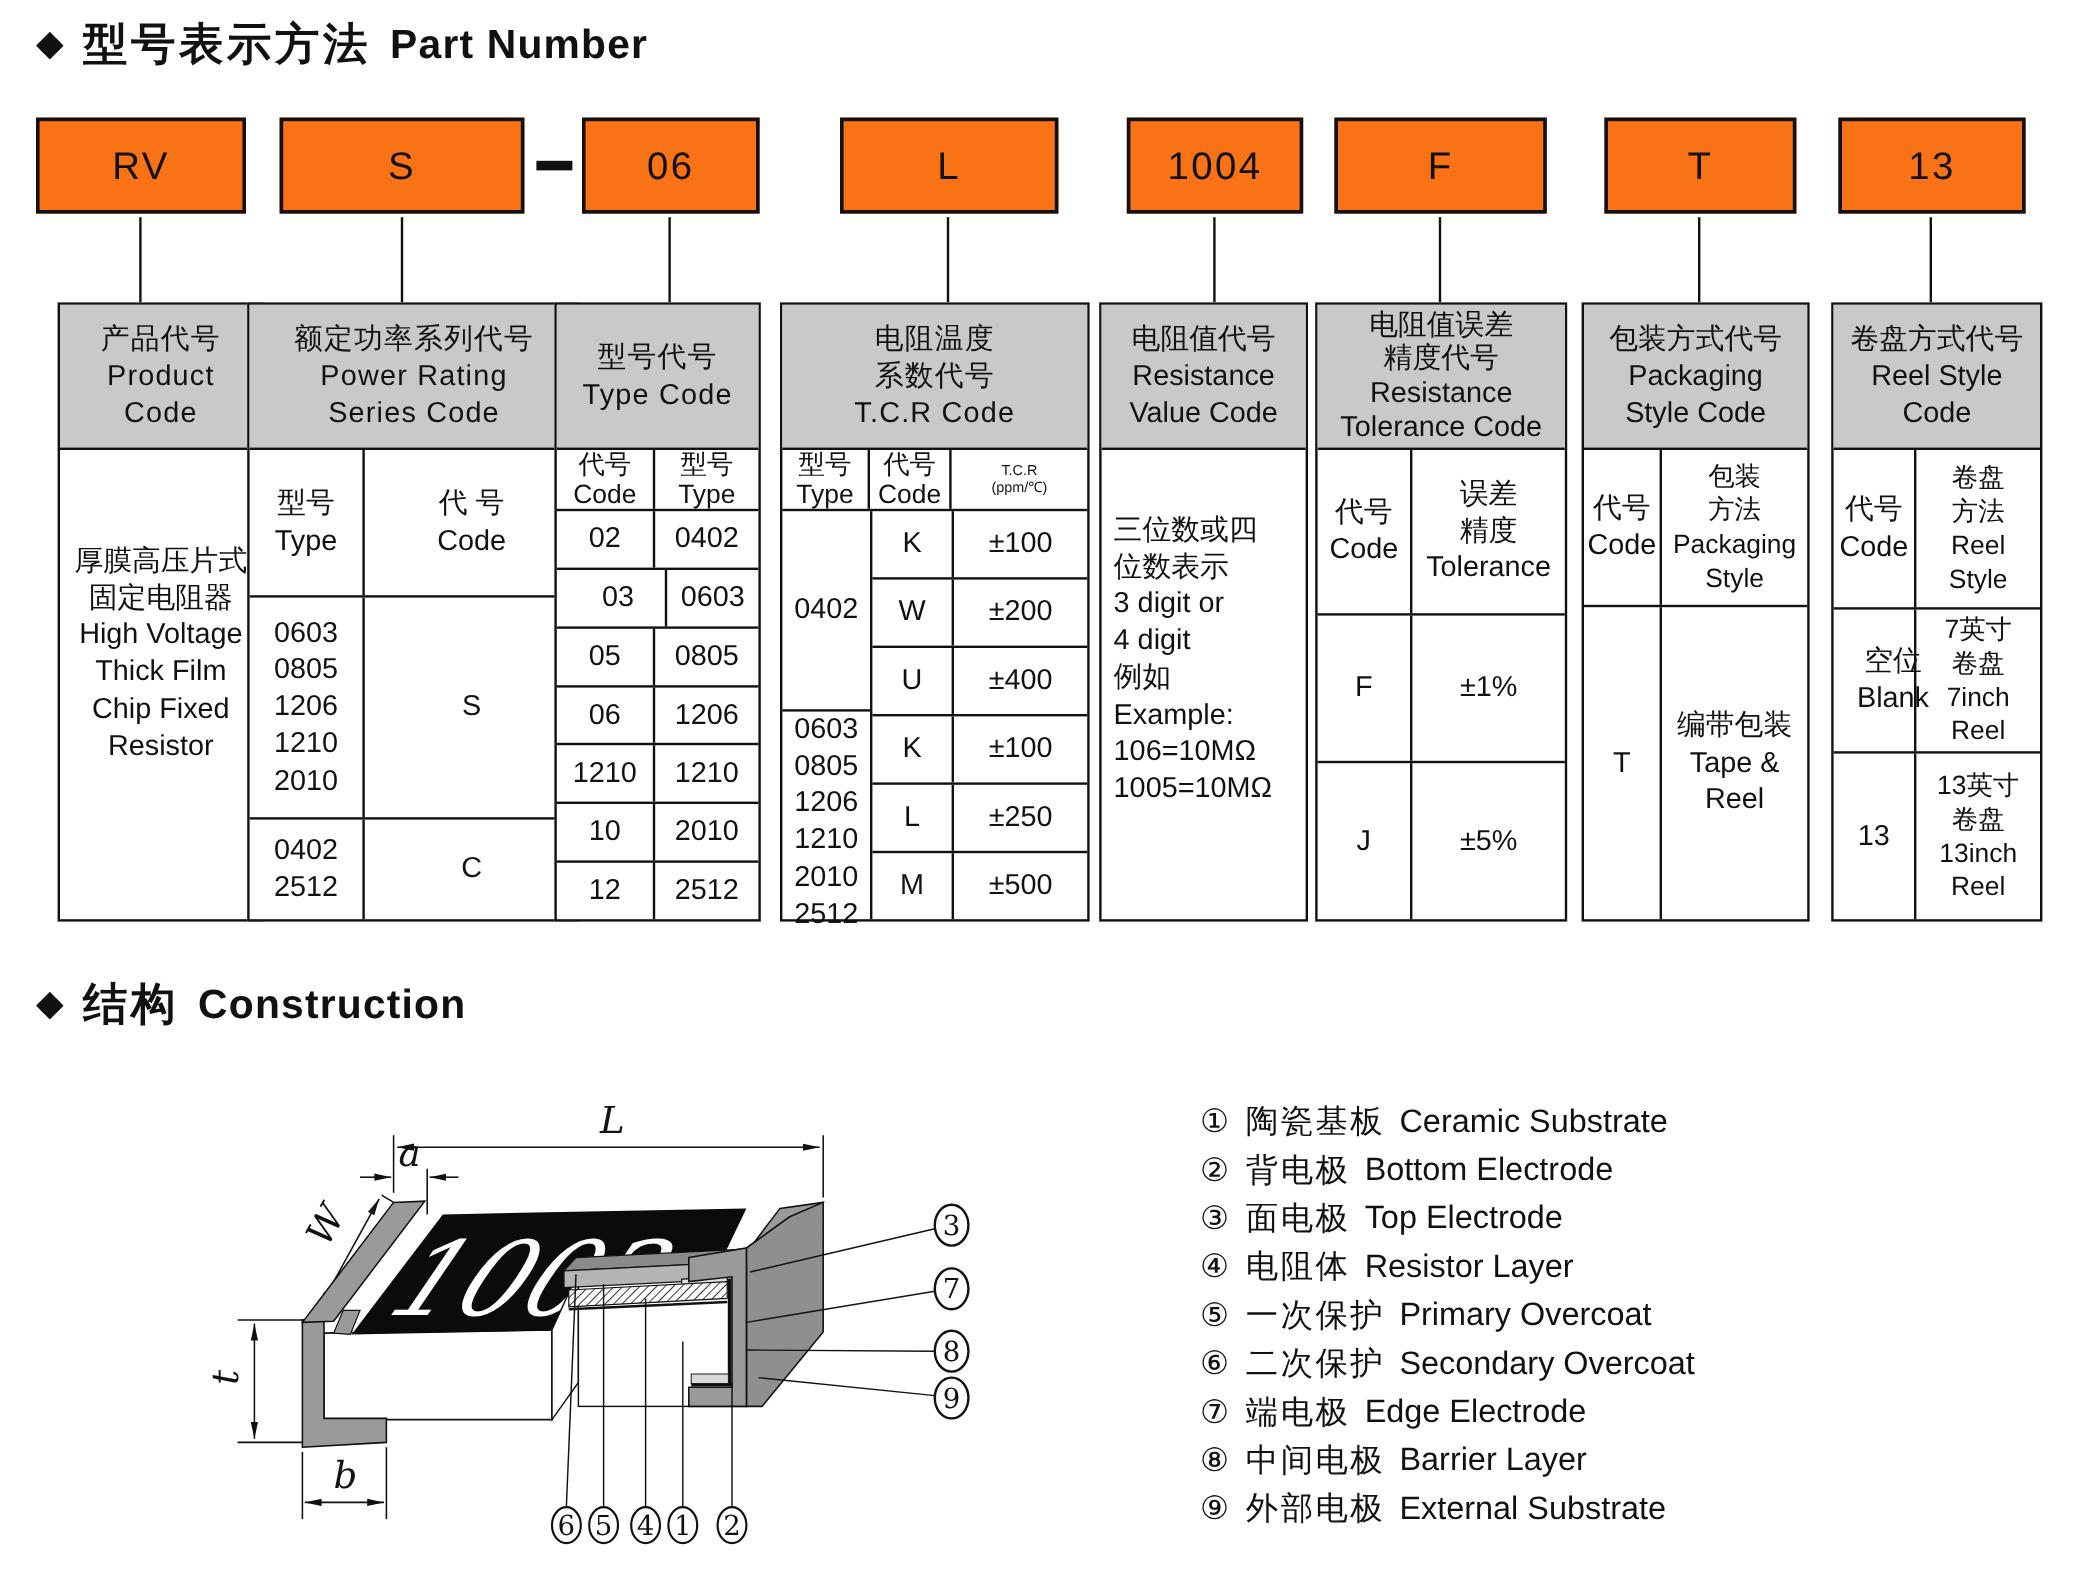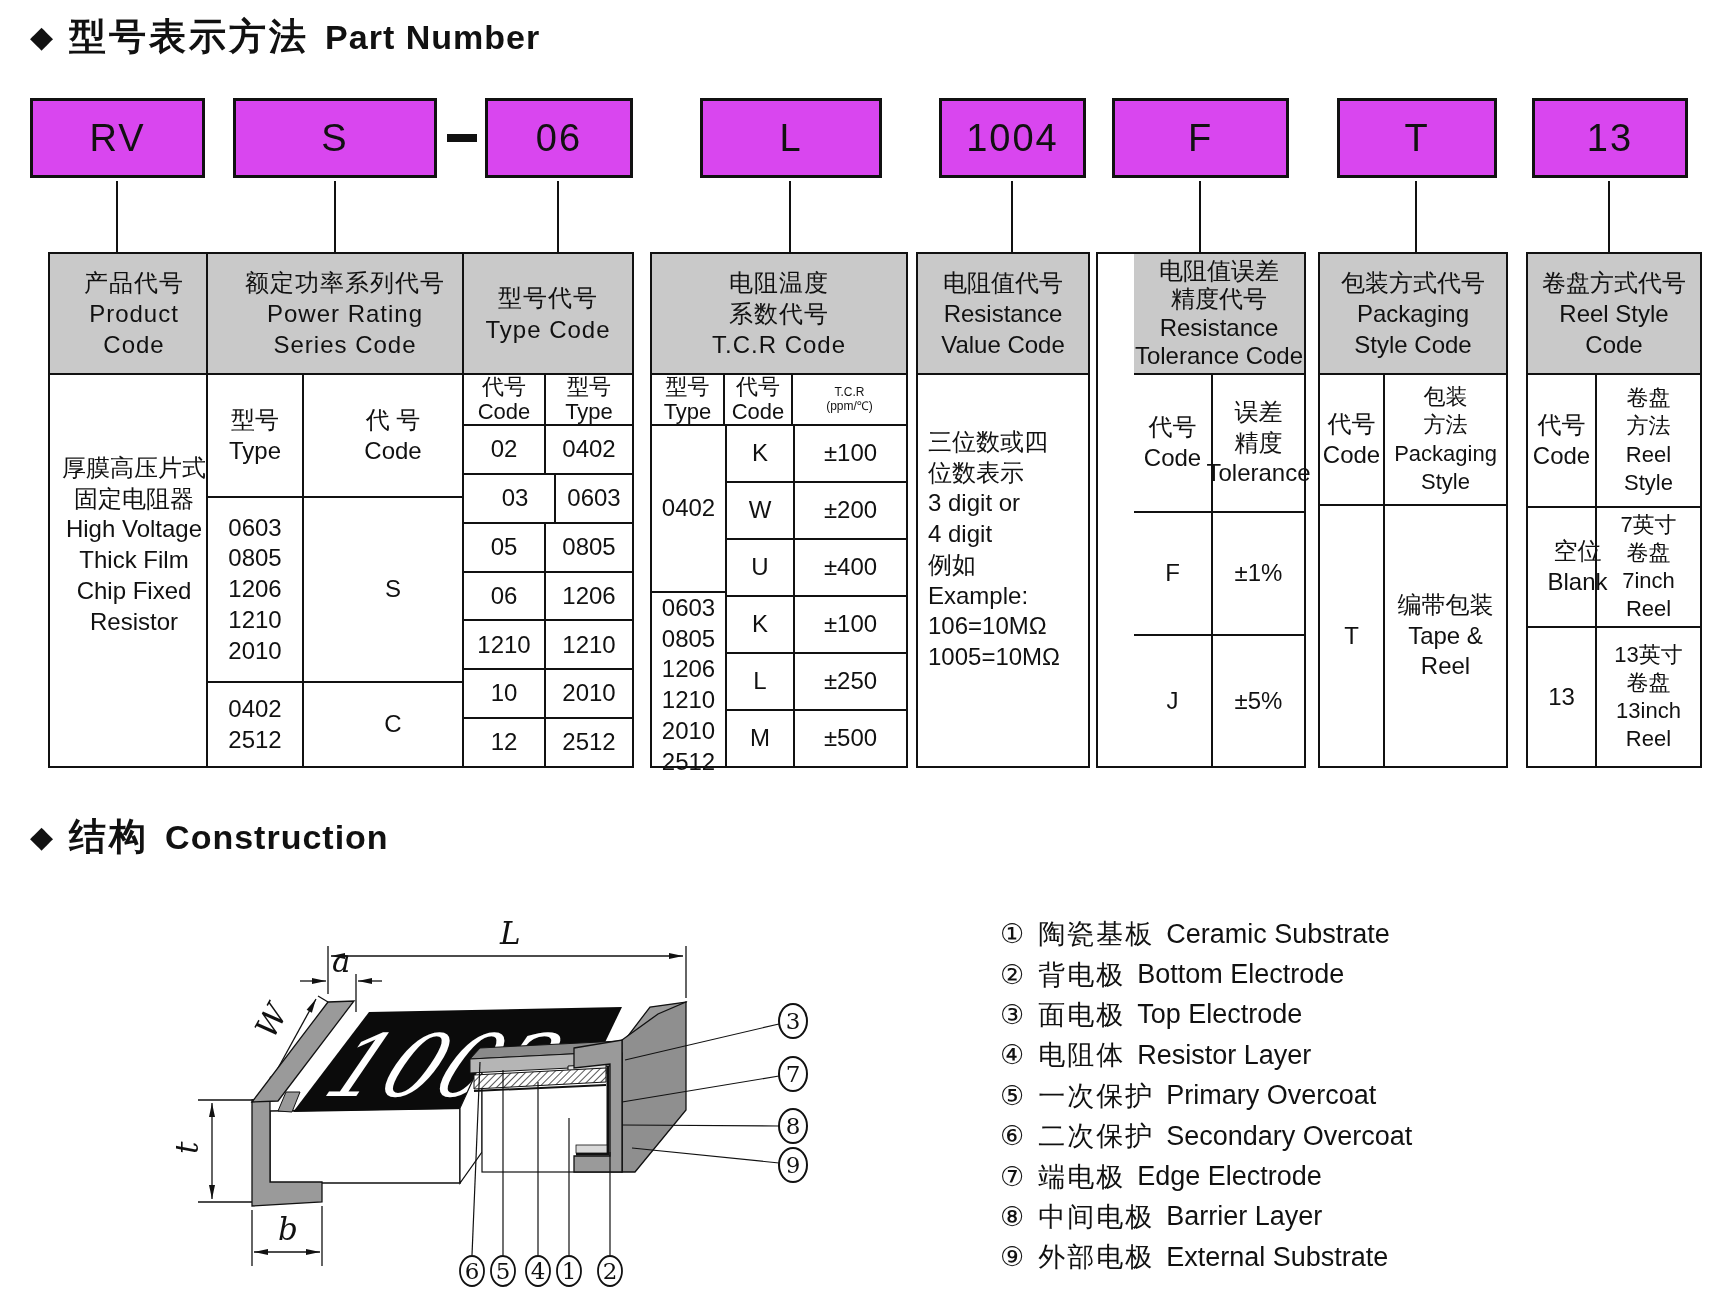--- a/index.html
+++ b/index.html
@@ -3,22 +3,22 @@
 <meta charset="utf-8">
 <style>
   html,body{margin:0;padding:0;background:#fff;}
   #page{position:relative;width:1731px;height:1311px;background:#fff;color:#111;
         font-family:"Liberation Sans",sans-serif;overflow:hidden;}
   .pre{white-space:pre-line;}
   .title{position:absolute;display:flex;align-items:center;gap:16px;}
   .title .dia{font-size:30px;line-height:1;}
   .title .zh{font-size:37px;font-weight:bold;letter-spacing:3px;}
   .title .en{font-size:34px;font-weight:bold;letter-spacing:1px;}
-  .pnbox{position:absolute;top:98px;height:80px;border:3px solid #111;background:#d946ef;
-         display:flex;align-items:center;justify-content:center;font-size:38px;letter-spacing:2px;box-sizing:border-box;}
+  .pnbox{position:absolute;top:98px;height:80px;border:3px solid #111;background:#f97316;
+         display:flex;align-items:center;justify-content:center;font-size:32px;letter-spacing:2px;box-sizing:border-box;}
   .vline{position:absolute;width:2px;background:#111;top:181px;height:71px;}
   .dash{position:absolute;left:447px;top:134px;width:30px;height:8px;background:#111;}
   .col{position:absolute;top:252px;height:516px;border:2px solid #111;box-sizing:border-box;
        display:flex;flex-direction:column;background:#fff;}
   .hdr{background:#c9c9c9;border-bottom:2px solid #111;flex:0 0 119px;
        display:flex;align-items:center;justify-content:center;text-align:center;
        font-size:24px;line-height:1.3;letter-spacing:1px;}
   .roww{display:flex;box-sizing:border-box;min-height:0;}
   .cell{display:flex;align-items:center;justify-content:center;text-align:center;
         font-size:24px;line-height:1.28;box-sizing:border-box;min-width:0;}
@@ -197,21 +197,21 @@
     <div class="pre grow" style="font-size:24px;line-height:1.28;padding:52px 0 0 10px;">三位数或四
 位数表示
 3 digit or
 4 digit
 例如
 Example:
 106=10MΩ
 1005=10MΩ</div>
   </div>
 
-  <div class="col" style="left:1096px;width:210px;padding-left:36px;">
+  <div class="col" style="left:1096px;width:210px;">
     <div class="hdr pre" style="line-height:1.18;letter-spacing:0;">电阻值误差
 精度代号
 Resistance
 Tolerance Code</div>
     <div class="roww bb" style="flex:0 0 138px;">
       <div class="cell br pre" style="width:79px;">代号
 Code</div>
       <div class="cell pre grow">误差
 精度
 Tolerance</div>

